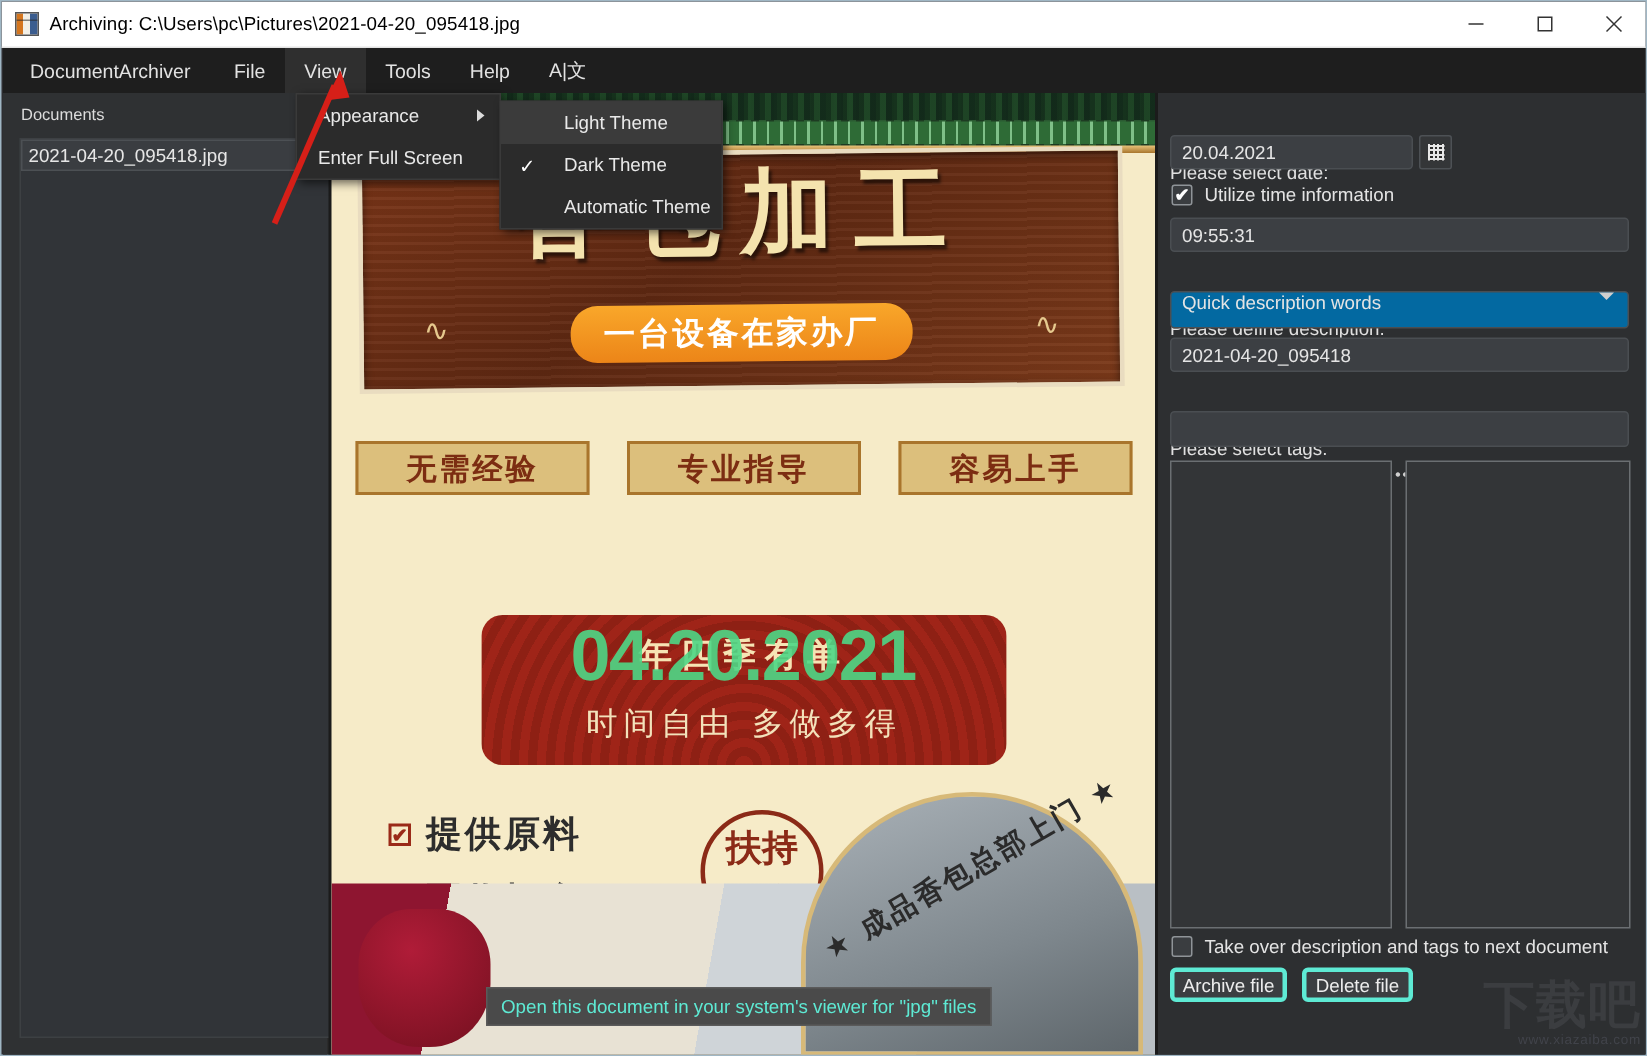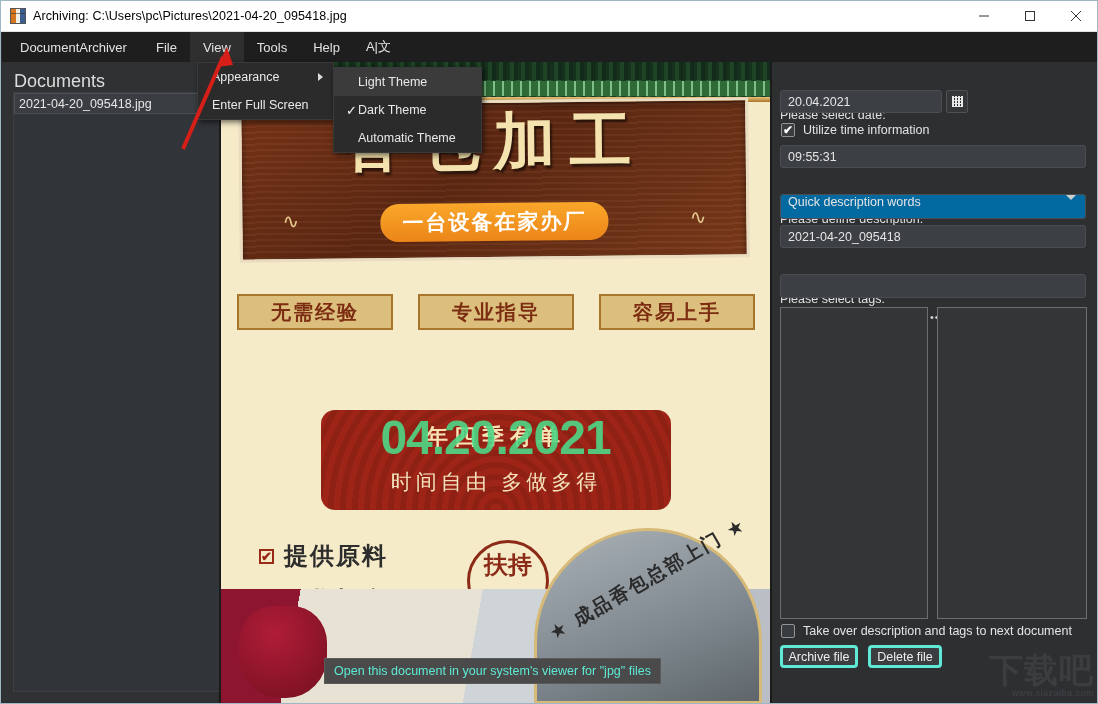--- a/index.html
+++ b/index.html
@@ -94,21 +94,21 @@
   
   .docs-pane {
     position: absolute;
     left: 0; top: 0;
     width: 216px; height: 642px;
     background: #2f3133;
   }
   .docs-label {
     position: absolute;
     left: 12px; top: 9px;
-    font-size: 18px;
+    font-size: 11px;
     color: #dcdcdc;
   }
   .docs-list {
     position: absolute;
     left: 11px; top: 30px;
     width: 215px; height: 600px;
     background: #313438;
     border: 1px solid #3d4043;
   }
   .doc-item {
@@ -490,21 +490,21 @@
     position: absolute; right: 10px;
     width: 0; height: 0;
     border-top: 4px solid transparent;
     border-bottom: 4px solid transparent;
     border-left: 5px solid #dcdcdc;
   }
   .popup-row .tick {
     position: absolute; left: 12px;
     font-size: 13px; color: #ffffff;
   }
-  .popup-row.checkable { padding-left: 24px; }
+  .popup-row.checkable { padding-left: 42px; }
 
   
   .red-arrow { position: absolute; z-index: 60; pointer-events: none; }
 </style>
 </head>
 <body>
 
 <div id="app">
 
   <div class="titlebar">

